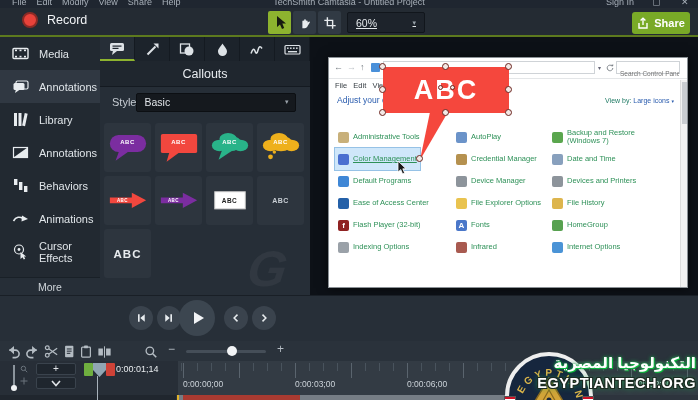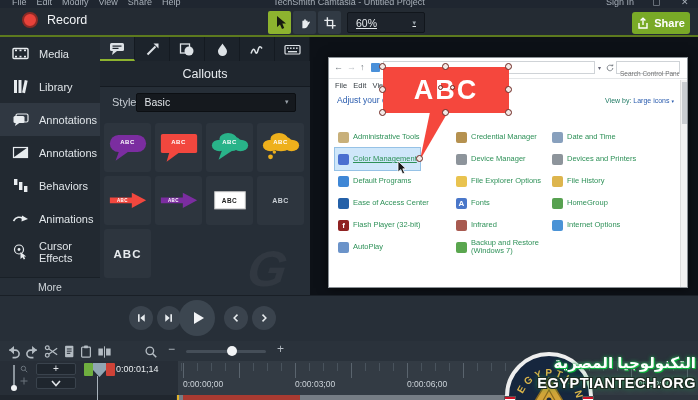--- a/index.html
+++ b/index.html
@@ -207,35 +207,35 @@
           <rect x="1" y="3.5" width="15" height="10" rx="1" fill="none" stroke="currentColor" stroke-width="1.4"></rect>
           <rect x="3" y="4.6" width="2" height="1.6" fill="currentColor"></rect>
           <rect x="7.5" y="4.6" width="2" height="1.6" fill="currentColor"></rect>
           <rect x="12" y="4.6" width="2" height="1.6" fill="currentColor"></rect>
           <rect x="3" y="10.8" width="2" height="1.6" fill="currentColor"></rect>
           <rect x="7.5" y="10.8" width="2" height="1.6" fill="currentColor"></rect>
           <rect x="12" y="10.8" width="2" height="1.6" fill="currentColor"></rect>
         </svg>
       <span>Media</span>
     </div>
+    <div class="side-item selected">
+      <svg class="side-icon" viewBox="0 0 17 17">
+          <rect x="4" y="3" width="12" height="8" rx="1.5" fill="none" stroke="currentColor" stroke-width="1.2"></rect>
+          <rect x="1.5" y="5" width="11" height="7" rx="1.5" fill="currentColor"></rect>
+          <polygon points="4,11 3,15 8,11.5" fill="currentColor"></polygon>
+        </svg>
+      <span>Annotations</span>
+    </div>
     <div class="side-item">
       <svg class="side-icon" viewBox="0 0 17 17">
           <rect x="2" y="2" width="3" height="13" fill="currentColor"></rect>
           <rect x="6.5" y="2" width="3" height="13" fill="currentColor"></rect>
           <rect x="11.5" y="2.2" width="3" height="12.8" fill="currentColor" transform="rotate(12 13 8)"></rect>
         </svg>
       <span>Library</span>
-    </div>
-    <div class="side-item selected">
-      <svg class="side-icon" viewBox="0 0 17 17">
-          <rect x="4" y="3" width="12" height="8" rx="1.5" fill="none" stroke="currentColor" stroke-width="1.2"></rect>
-          <rect x="1.5" y="5" width="11" height="7" rx="1.5" fill="currentColor"></rect>
-          <polygon points="4,11 3,15 8,11.5" fill="currentColor"></polygon>
-        </svg>
-      <span>Annotations</span>
     </div>
     <div class="side-item">
       <svg class="side-icon" viewBox="0 0 17 17">
           <rect x="1.5" y="3.5" width="14" height="10" fill="none" stroke="currentColor" stroke-width="1.2"></rect>
           <polygon points="1.5,13.5 15.5,13.5 15.5,3.5" fill="currentColor"></polygon>
         </svg>
       <span>Annotations</span>
     </div>
     <div class="side-item">
       <svg class="side-icon" viewBox="0 0 17 17">
@@ -422,20 +422,24 @@
             <span class="cp-icon" style="background: rgb(63, 135, 214);"></span>
             <span class="cp-label">Default Programs</span>
           </div>
           <div class="cp-item">
             <span class="cp-icon" style="background: rgb(36, 96, 168);"></span>
             <span class="cp-label">Ease of Access Center</span>
           </div>
           <div class="cp-item">
             <span class="cp-icon" style="background: rgb(143, 34, 34);">f</span>
             <span class="cp-label">Flash Player (32-bit)</span>
+          </div>
+          <div class="cp-item">
+            <span class="cp-icon" style="background: rgb(154, 161, 168);"></span>
+            <span class="cp-label">Indexing Options</span>
           </div>
           <div class="cp-item">
             <span class="cp-icon" style="background: rgb(107, 147, 201);"></span>
             <span class="cp-label">AutoPlay</span>
           </div>
           <div class="cp-item">
             <span class="cp-icon" style="background: rgb(181, 145, 79);"></span>
             <span class="cp-label">Credential Manager</span>
           </div>
           <div class="cp-item">

